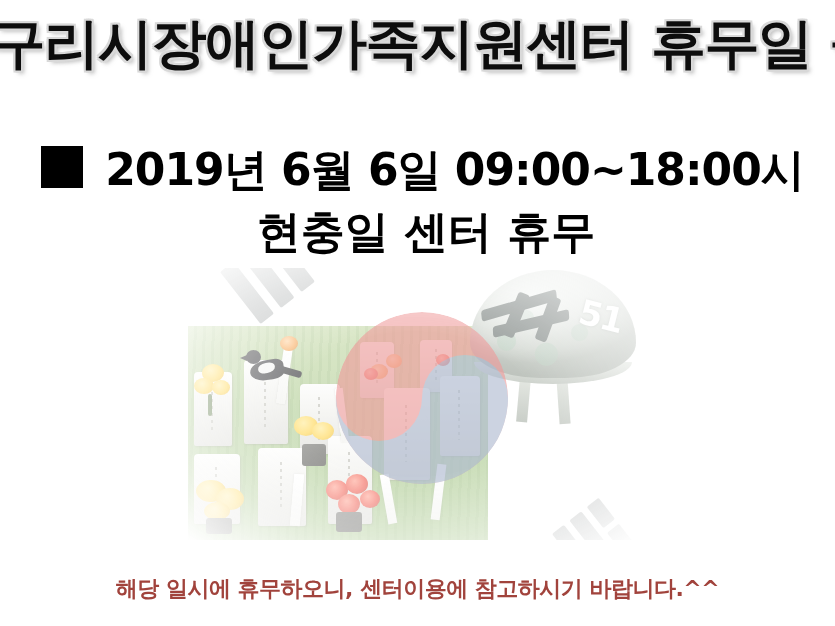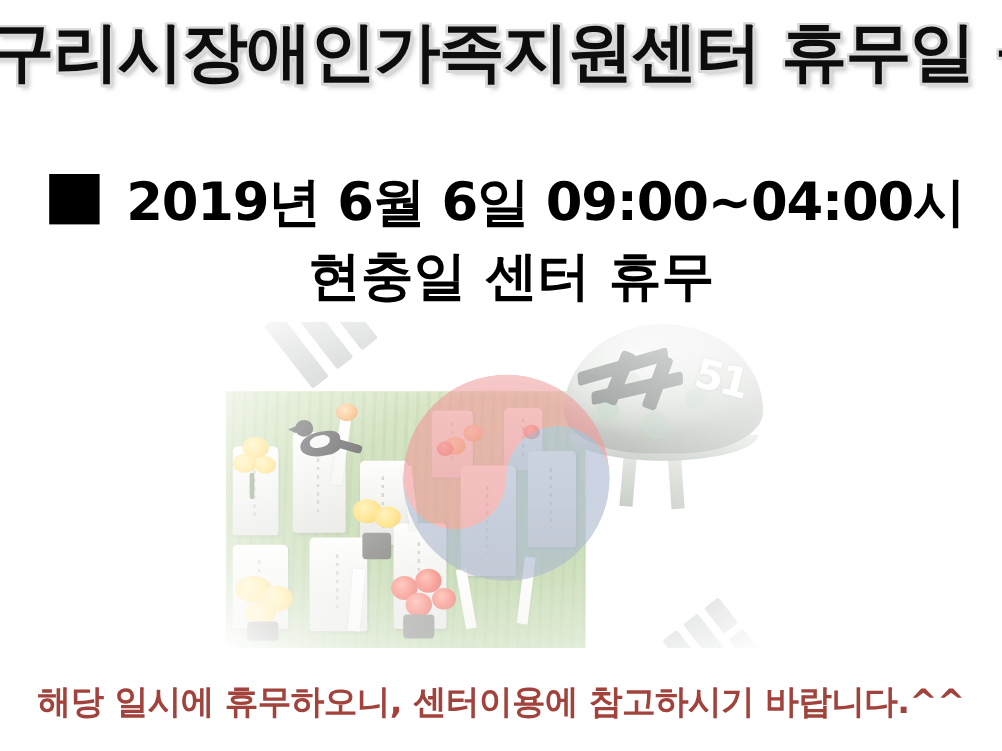--- a/index.html
+++ b/index.html
@@ -294,38 +294,38 @@
   
   .footer{
     position:absolute;
     left:0;bottom:22px;
     width:835px;
     text-align:center;
     white-space:nowrap;
   }
   .footer-text{
     font-family:"DejaVu Sans","Liberation Sans",sans-serif;
-    font-size:28px;
+    font-size:22px;
     font-weight:bold;
     color:#a1433c;
     letter-spacing:-0.5px;
   }
 </style>
 </head>
 <body>
 
 <div class="poster">
 
   <div class="title-row">
     <span class="title-text">구리시장애인가족지원센터 휴무일 공지</span>
   </div>
 
   <div class="body-block">
     <div class="line1">
-      <span class="bullet-square"></span><span class="line1-text">2019년 6월 6일 09:00~04:00시</span>
+      <span class="bullet-square"></span><span class="line1-text">2019년 6월 6일 09:00~18:00시</span>
     </div>
     <div class="line2">현충일 센터 휴무</div>
   </div>
 
   <div class="photo-wrap">
     <div class="photo-inner">
 
       <div class="grass"></div>
 
       <div class="stone s9"></div>

